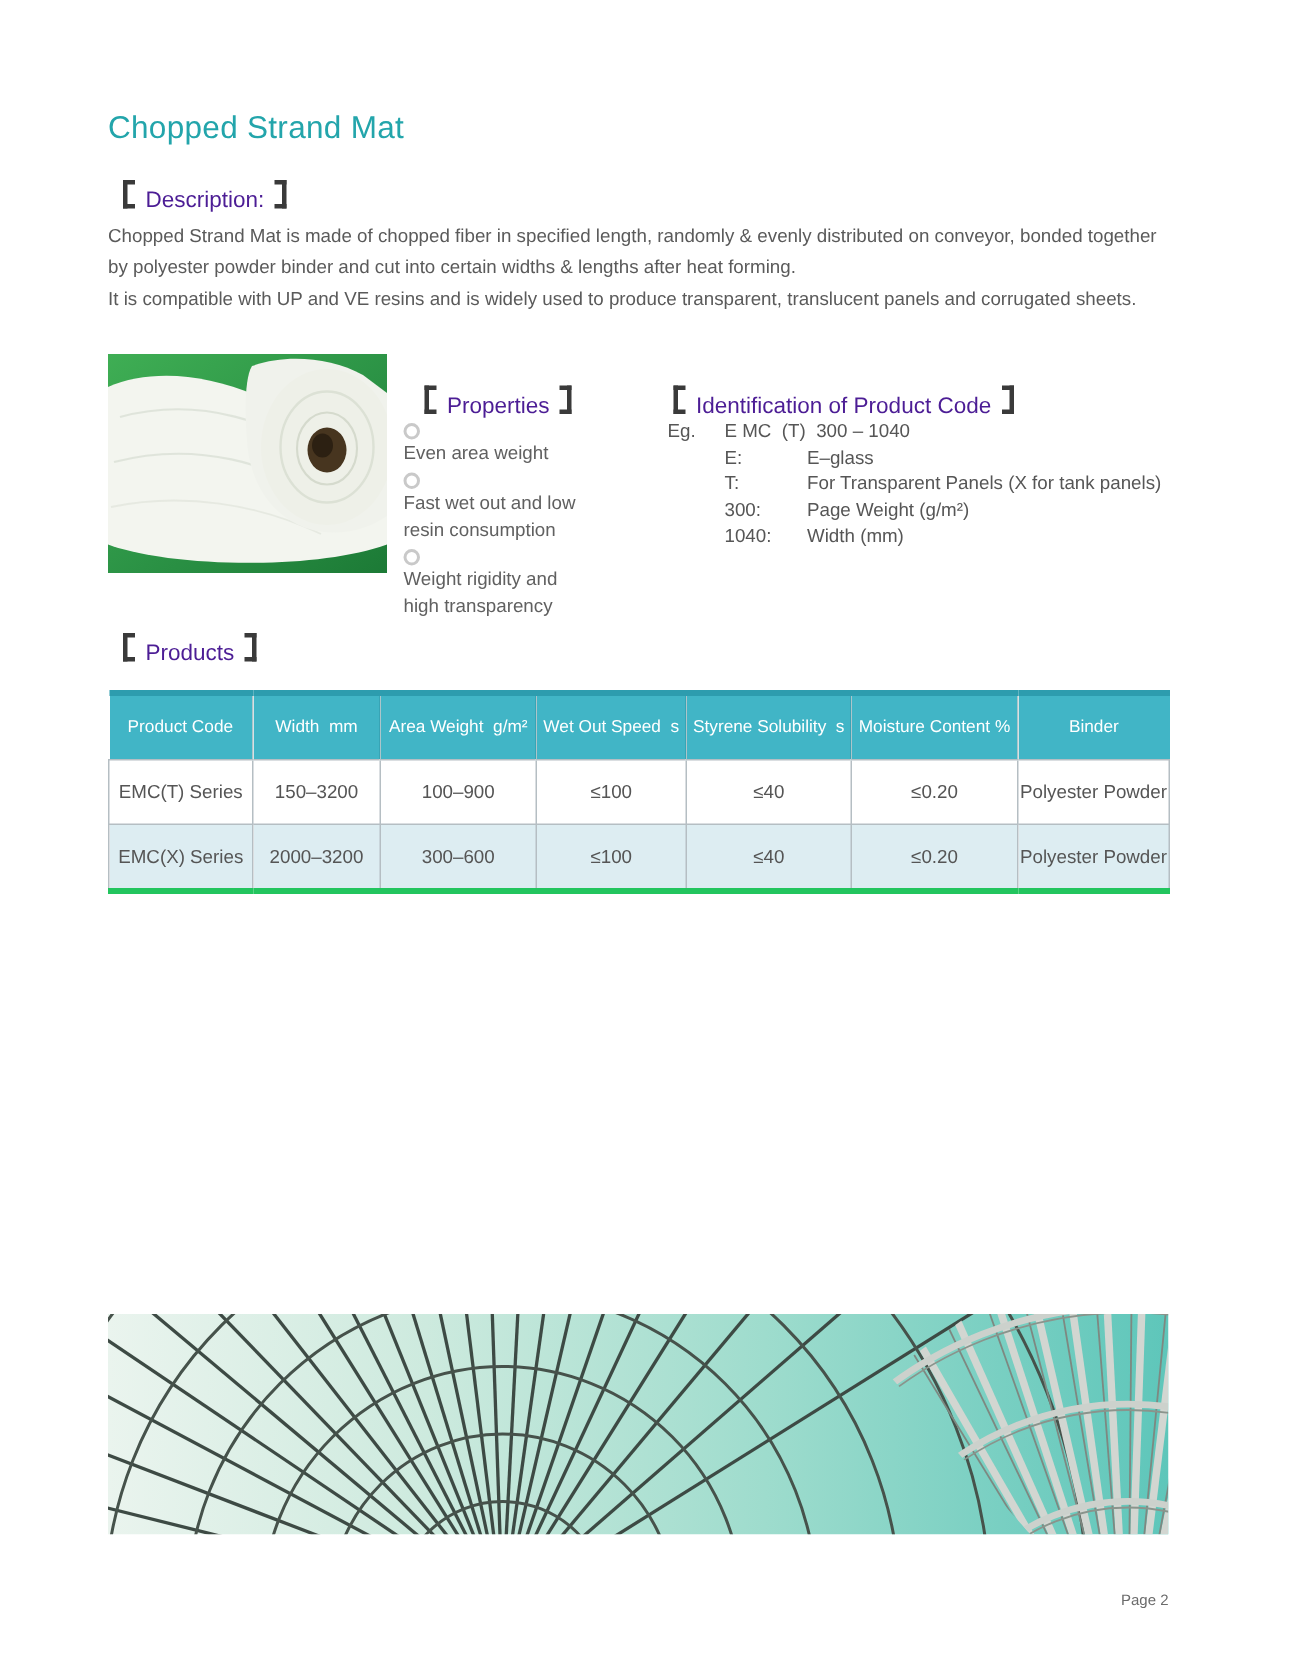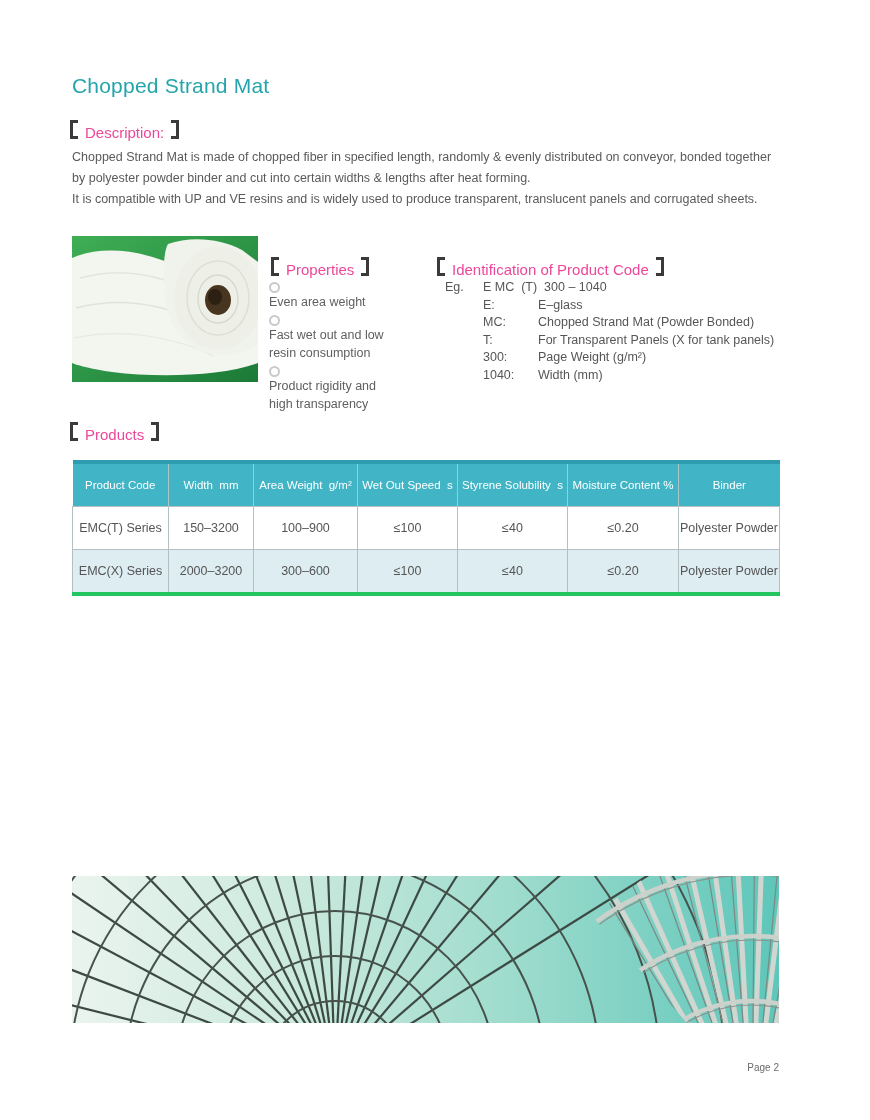--- a/index.html
+++ b/index.html
@@ -5,21 +5,21 @@
   html,body{margin:0;padding:0;background:#ffffff;}
   .page{
     position:relative;width:870px;height:1120px;margin:0 auto;background:#fff;
     font-family:"Liberation Sans","DejaVu Sans",sans-serif;overflow:hidden;
   }
   .title{
     position:absolute;left:72px;top:74px;font-size:21px;font-weight:normal;
     color:#23a5ab;letter-spacing:.2px;margin:0;
   }
   
-  .sec{position:absolute;font-size:15px;color:#ec4899;white-space:nowrap;}
+  .sec{position:absolute;font-size:15px;color:#4c1d95;white-space:nowrap;margin-left:12px;}
   .bk{display:inline-block;width:5px;height:13px;vertical-align:-1px;}
   .bk-l{border-left:3px solid #3a3a3a;border-top:3px solid #3a3a3a;border-bottom:3px solid #3a3a3a;margin-right:7px;}
   .bk-r{border-right:3px solid #3a3a3a;border-top:3px solid #3a3a3a;border-bottom:3px solid #3a3a3a;margin-left:7px;}
   .sec-desc{left:70px;top:120px;}
   .sec-props{left:271px;top:257px;}
   .sec-ident{left:437px;top:257px;}
   .sec-products{left:70px;top:422px;}
 
   .desc{position:absolute;left:72px;top:147px;font-size:12.5px;color:#5a5a5a;line-height:21px;}
 
@@ -108,37 +108,36 @@
     <div class="pline">
         <span class="pb"></span>
         <span>Fast wet out and low</span>
       </div>
     <div class="pline">
         <span class="pspace"></span>
         <span>resin consumption</span>
       </div>
     <div class="pline">
         <span class="pb"></span>
-        <span>Product rigidity and</span>
+        <span>Weight rigidity and</span>
       </div>
     <div class="pline">
         <span class="pspace"></span>
         <span>high transparency</span>
       </div>
   </div>
 
   <div class="sec sec-ident">
     <span class="bk bk-l"></span><span>Identification of Product Code</span><span class="bk bk-r"></span>
   </div>
   <div class="ident">
     <div class="irow">
       <span>Eg.</span><span class="icode2">E MC  (T)  300 – 1040</span>
     </div>
     <div class="irow"><span></span><span>E:</span><span>E–glass</span></div>
-    <div class="irow"><span></span><span>MC:</span><span>Chopped Strand Mat (Powder Bonded)</span></div>
     <div class="irow"><span></span><span>T:</span><span>For Transparent Panels (X for tank panels)</span></div>
     <div class="irow"><span></span><span>300:</span><span>Page Weight (g/m²)</span></div>
     <div class="irow"><span></span><span>1040:</span><span>Width (mm)</span></div>
   </div>
 
   <div class="sec sec-products">
     <span class="bk bk-l"></span><span>Products</span><span class="bk bk-r"></span>
   </div>
 
   <table class="spec-table">

